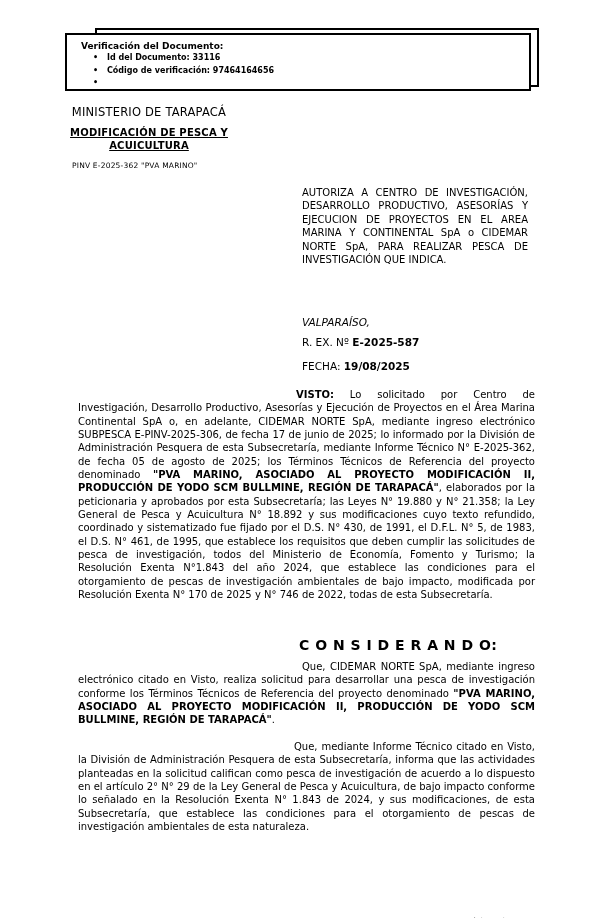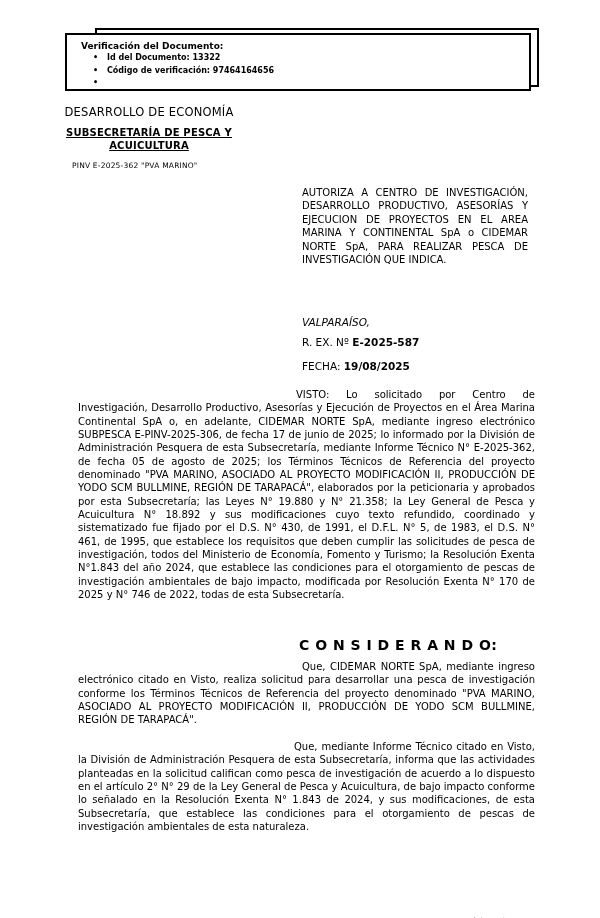--- a/index.html
+++ b/index.html
@@ -42,54 +42,54 @@
   .m-fecha { top:360px; }
 
   
   .para {
     position:absolute; left:78px; width:457px;
     font-size:10px; line-height:13.35px; text-align:justify;
   }
   .p-visto { top:388px; text-indent:218px; }
   .p-c1    { top:660px; text-indent:224px; }
   .p-c2    { top:740px; text-indent:216px; }
-  .para b { font-weight:normal; }
+  .para b { font-weight:bold; }
 
   .considerando-h {
     position:absolute; left:299px; top:637px;
     font-size:14px; font-weight:bold; letter-spacing:0.5px;
   }
 
   .page-footer { position:absolute; left:468px; top:877px; font-size:7px; color:#000;margin-top:40px; }
 </style>
 </head>
 <body>
 
 <div class="page">
 
   <div class="verify-shadow"></div>
   <div class="verify-box">
     <div class="verify-title">Verificación del Documento:</div>
     <div class="verify-item">
         <span class="bullet">•</span>
-        <span>Id del Documento: 13322</span>
+        <span>Id del Documento: 33116</span>
       </div>
     <div class="verify-item">
         <span class="bullet">•</span>
         <span>Código de verificación: 97464164656</span>
       </div>
     <div class="verify-item">
         <span class="bullet">•</span>
       </div>
   </div>
 
   <div class="header-left">
-    <div class="ministry-line">DESARROLLO DE ECONOMÍA</div>
+    <div class="ministry-line">MINISTERIO DE TARAPACÁ</div>
     <div class="subsec">
-      <div class="u">SUBSECRETARÍA DE PESCA Y</div>
+      <div class="u">MODIFICACIÓN DE PESCA Y</div>
       <div class="u">ACUICULTURA</div>
     </div>
     <div class="doc-ref">PINV E-2025-362 "PVA MARINO"</div>
   </div>
 
   <div class="title-block">AUTORIZA A CENTRO DE INVESTIGACIÓN, DESARROLLO PRODUCTIVO, ASESORÍAS Y EJECUCION DE PROYECTOS EN EL AREA MARINA Y CONTINENTAL SpA o CIDEMAR NORTE SpA, PARA REALIZAR PESCA DE INVESTIGACIÓN QUE INDICA.</div>
 
   <div class="meta m-city">VALPARAÍSO,</div>
   <div class="meta m-rex"><span>R. EX. Nº </span><b>E-2025-587</b></div>
   <div class="meta m-fecha"><span>FECHA: </span><b>19/08/2025</b></div>

